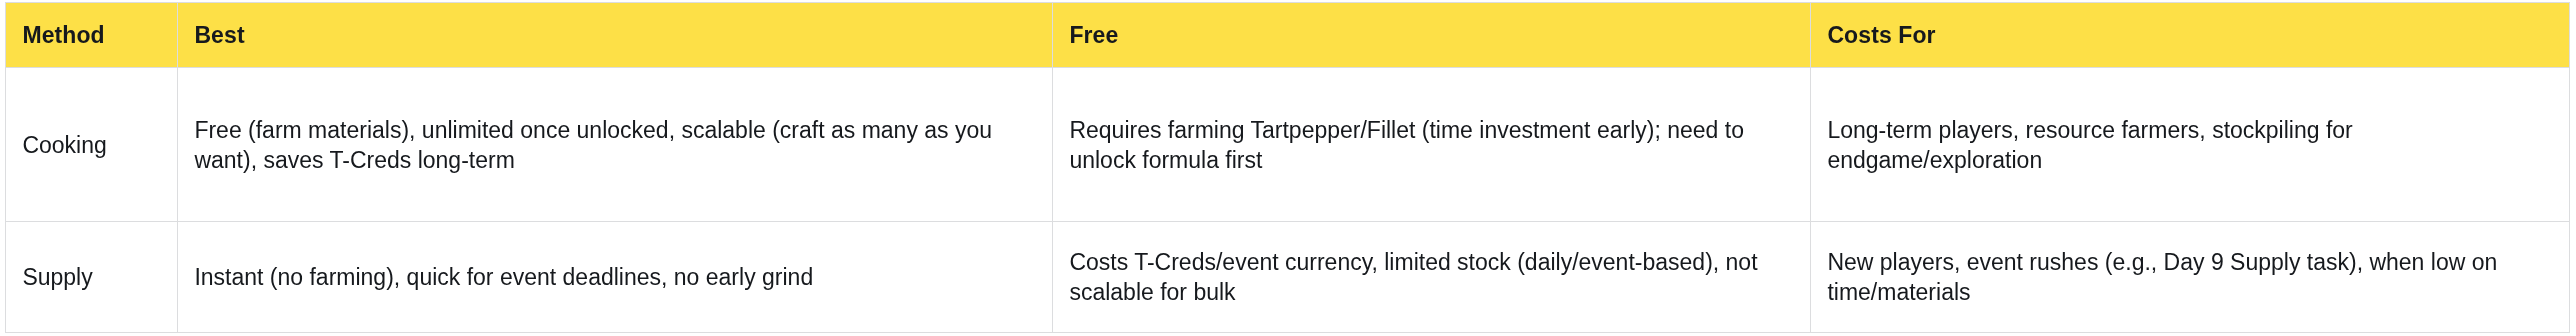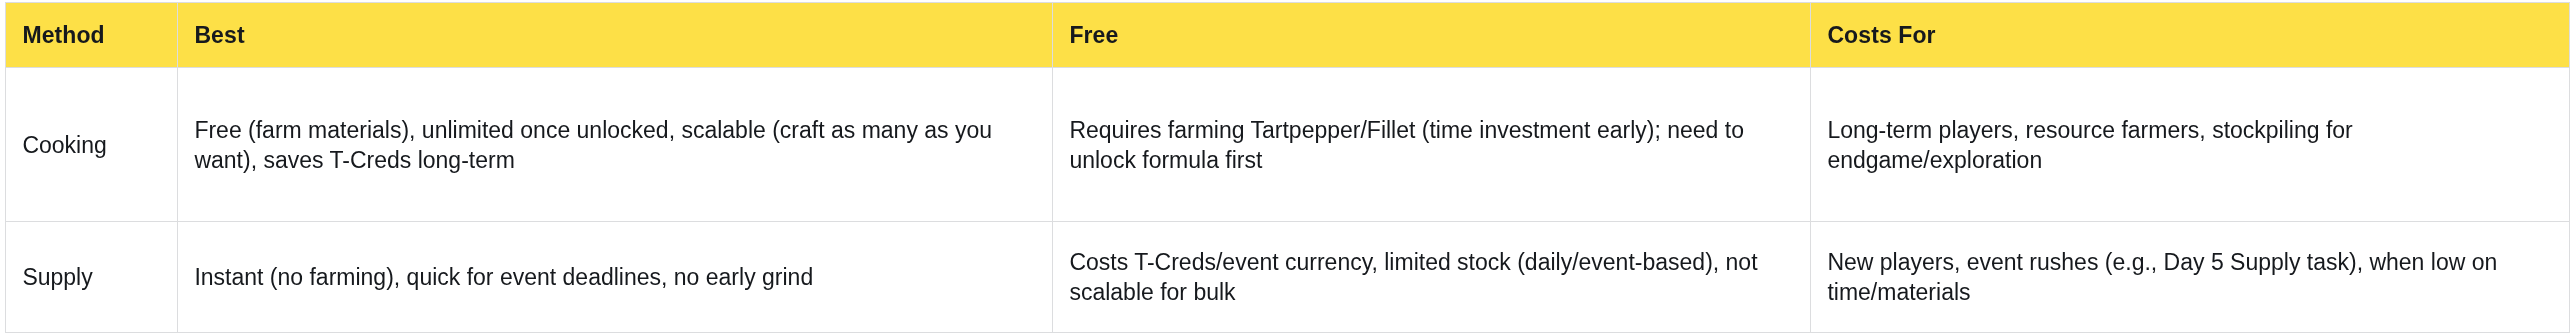--- a/index.html
+++ b/index.html
@@ -120,19 +120,19 @@
         <td>
           <span class="cell-text">Supply</span>
         </td>
         <td>
           <span class="cell-text">Instant (no farming), quick for event deadlines, no early grind</span>
         </td>
         <td>
           <span class="cell-text">Costs T-Creds/event currency, limited stock (daily/event-based), not scalable for bulk</span>
         </td>
         <td>
-          <span class="cell-text">New players, event rushes (e.g., Day 5 Supply task), when low on time/materials</span>
+          <span class="cell-text">New players, event rushes (e.g., Day 9 Supply task), when low on time/materials</span>
         </td>
       </tr>
     </tbody>
   </table>
 </div>
 
 
 </body></html>

